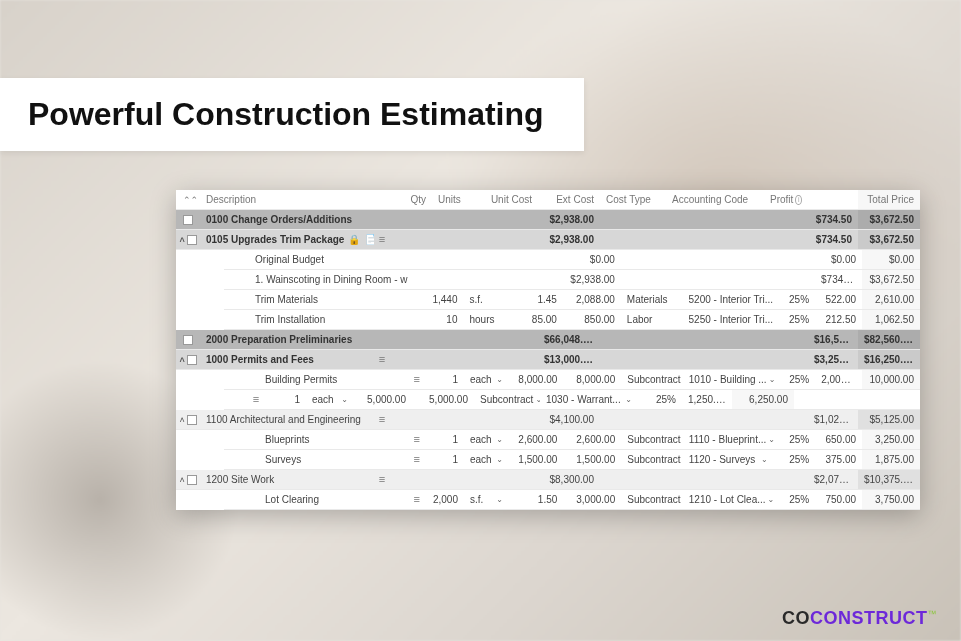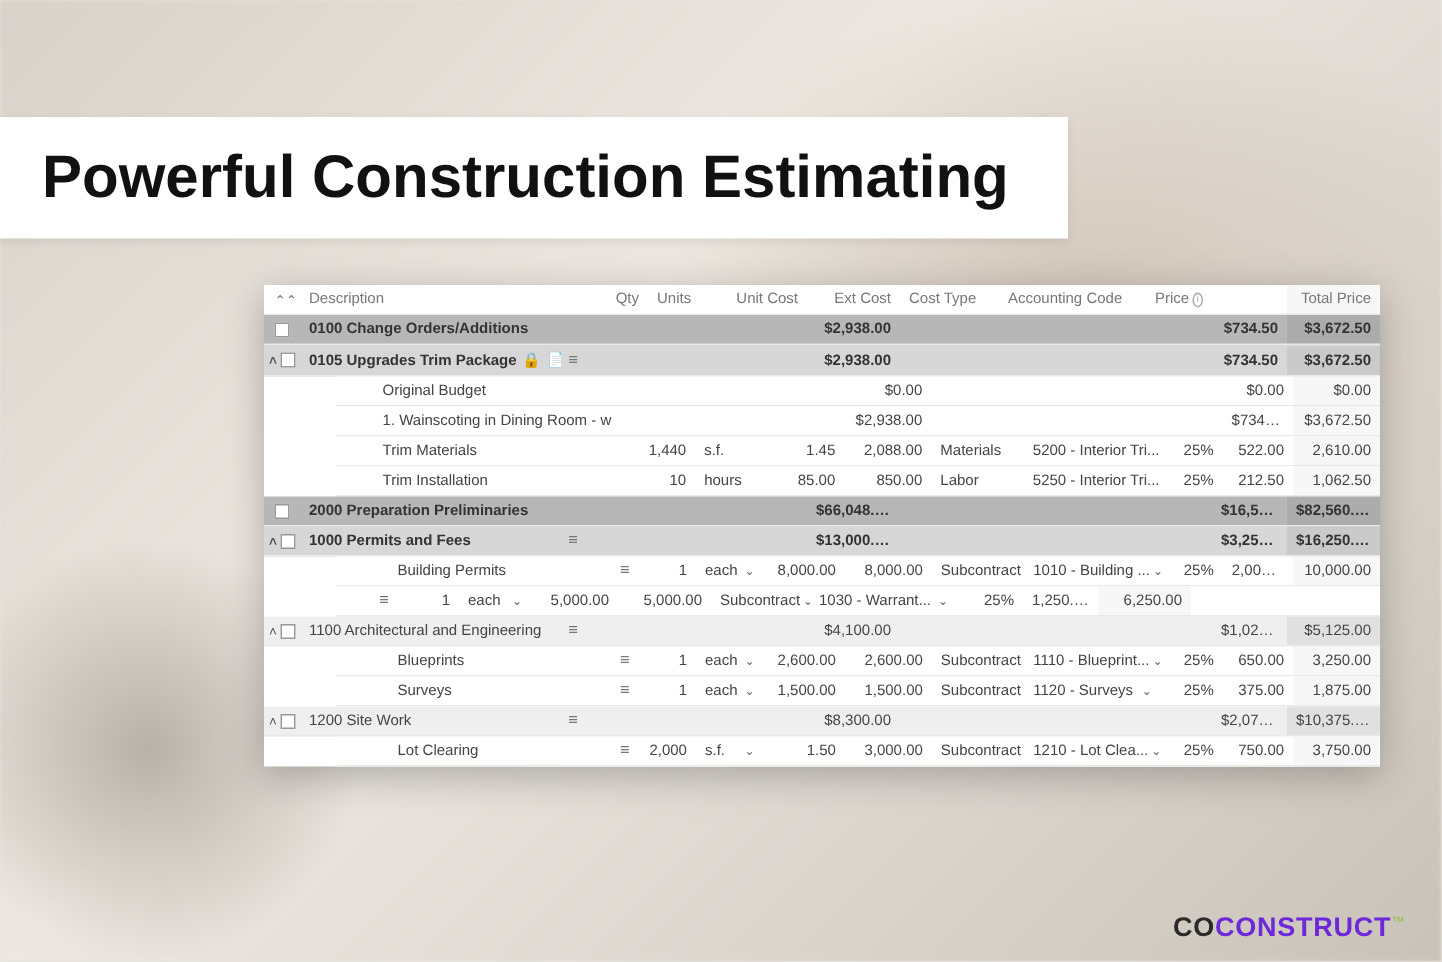--- a/index.html
+++ b/index.html
@@ -22,21 +22,21 @@
               radial-gradient(200px 200px at 100px 500px, rgba(90,80,70,0.35), transparent 70%);
 }
 .title-band {
   position:absolute;
   top:78px; left:0;
   background:#fff;
   padding:18px 40px 18px 28px;
   box-shadow:0 2px 6px rgba(0,0,0,0.08);
 }
 .title-band h1 {
-  font-size:40px; font-weight:800; color:#111;
+  font-size:32px; font-weight:800; color:#111;
 }
 .app {
   position:absolute;
   top:190px; left:176px;
   width:744px;
   background:#fff;
   box-shadow:0 6px 24px rgba(0,0,0,0.25);
   font-size:10px;
   color:#444;
 }
@@ -101,21 +101,21 @@
       </div>
     <div class="cell c-desc">Description</div>
     <div class="cell c-actions"></div>
     <div class="cell c-qty">Qty</div>
     <div class="cell c-units">Units</div>
     <div class="cell c-ucost">Unit Cost</div>
     <div class="cell c-ecost">Ext Cost</div>
     <div class="cell c-ctype">Cost Type</div>
     <div class="cell c-acc">Accounting Code</div>
     <div class="cell c-profit">
-        <span>Price</span>
+        <span>Profit</span>
         <span class="info-icon">i</span>
       </div>
     <div class="cell c-pamt"></div>
     <div class="cell c-total">Total Price</div>
   </div>
 
   <div id="rows">
       <div class="row lvl1">
         <div class="cell c-toggle">
           <span class="chk"></span>

